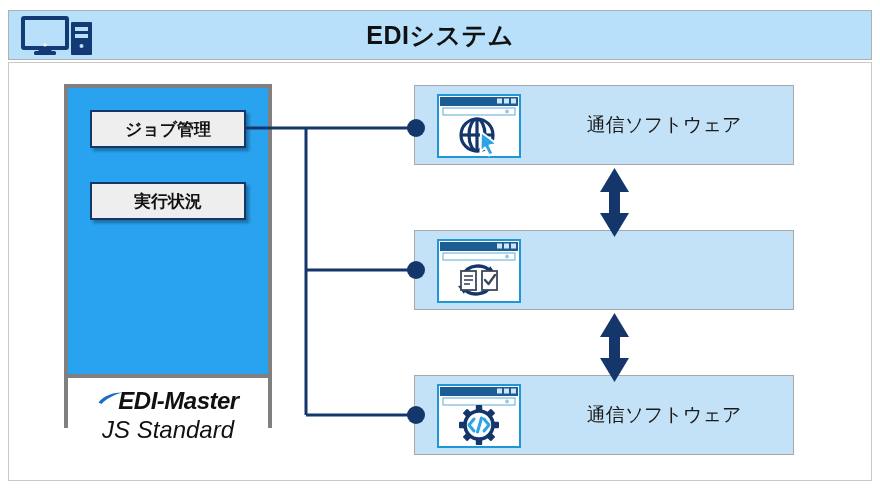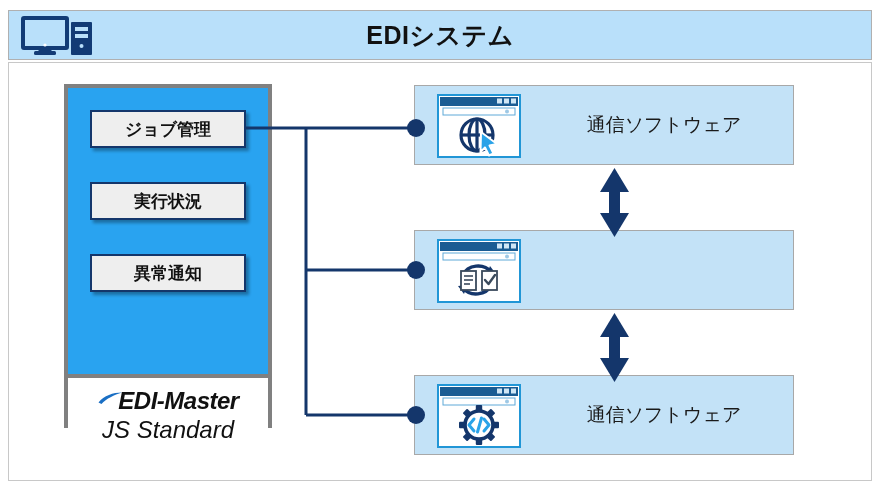--- a/index.html
+++ b/index.html
@@ -220,23 +220,20 @@
   <div id="main-frame"></div>
 
   <div id="product-panel">
 
     <div id="menu-area">
       <div class="menu-button" id="btn-job">
         <span>ジョブ管理</span>
       </div>
       <div class="menu-button" id="btn-status">
         <span>実行状況</span>
-      </div>
-      <div class="menu-button" id="btn-alert">
-        <span>異常通知</span>
       </div>
     </div>
 
     <div id="logo-area">
       <div id="logo-inner">
         <div id="logo-line1-wrap">
           <span id="logo-swoosh">
             <svg width="26" height="16" viewBox="0 0 26 16" xmlns="http://www.w3.org/2000/svg">
               <path d="M1.5 11.5 C7 4.5, 16 1.5, 25 1.5 C17 4, 9.5 7.5, 4.5 13 Z" fill="#1a6fc4"></path>
             </svg>

